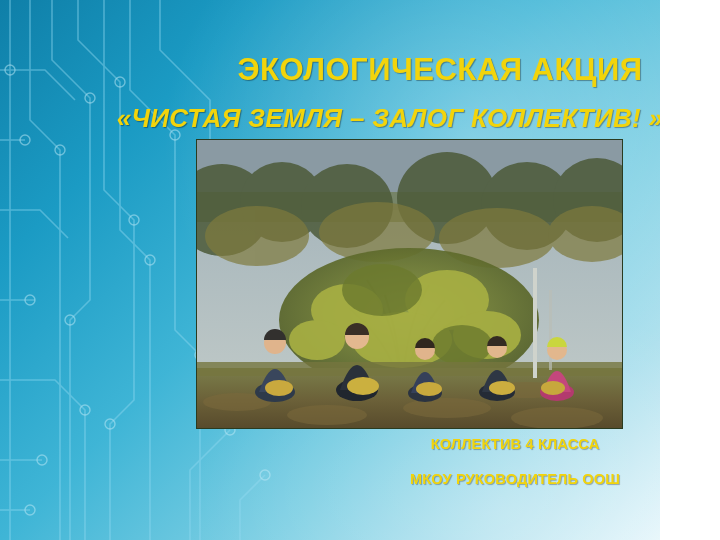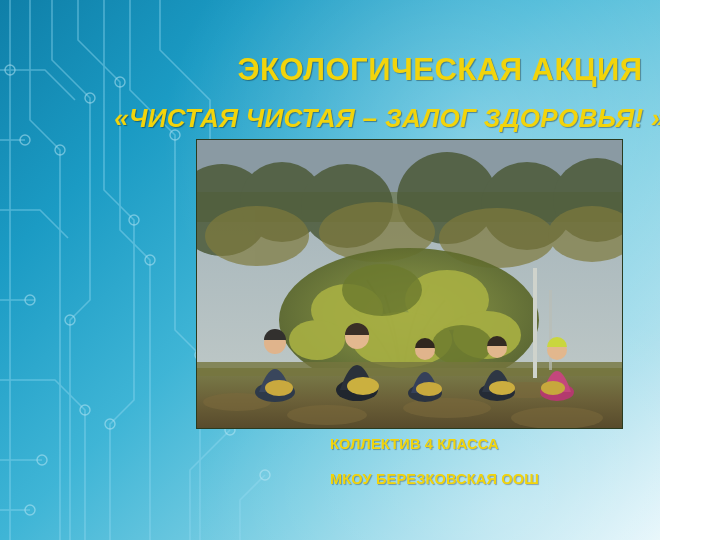--- a/index.html
+++ b/index.html
@@ -85,20 +85,21 @@
     overflow: hidden;
     background: #5c6b3a;
   }
   .photo svg { display: block; }
 
   .credits {
     position: absolute;
     left: 330px;
     top: 437px;
     width: 370px;
+    text-align: center;
   }
   .credit-line {
     font-size: 14.5px;
     font-weight: bold;
     color: #f2d40b;
     letter-spacing: 0.2px;
     line-height: 1;
     margin-bottom: 20px;
     text-shadow: 1px 1px 1px rgba(0,0,0,0.3);
     white-space: nowrap;
@@ -148,21 +149,21 @@
       <circle cx="265" cy="475" r="5"></circle>
       <circle cx="110" cy="424" r="5"></circle>
       <circle cx="70" cy="320" r="5"></circle>
     </g>
   </svg>
 
   <div class="bg-glow"></div>
   <div class="bg-glow2"></div>
 
   <div class="title-1">ЭКОЛОГИЧЕСКАЯ АКЦИЯ</div>
-  <div class="title-2">«ЧИСТАЯ ЧИСТАЯ – ЗАЛОГ ЗДОРОВЬЯ! »</div>
+  <div class="title-2">«ЧИСТАЯ ЗЕМЛЯ – ЗАЛОГ КОЛЛЕКТИВ! »</div>
 
   <div class="photo">
     <svg width="425" height="288" viewBox="0 0 425 288">
       <defs>
         <linearGradient id="sky" x1="0" y1="0" x2="0" y2="1">
           <stop offset="0%" stop-color="#9fb0b8"></stop>
           <stop offset="100%" stop-color="#c3ccc9"></stop>
         </linearGradient>
         <linearGradient id="ground" x1="0" y1="0" x2="0" y2="1">
           <stop offset="0%" stop-color="#7a7e4a"></stop>
@@ -264,16 +265,16 @@
           <circle cx="360" cy="210" r="10" fill="#e2b78d"></circle>
           <path d="M350 207 a10 10 0 0 1 20 0 z" fill="#c9d63f"></path>
           <ellipse cx="356" cy="248" rx="12" ry="7" fill="#c7a83c"></ellipse>
         </g>
       </g>
     </svg>
   </div>
 
   <div class="credits">
     <div class="credit-line">КОЛЛЕКТИВ 4 КЛАССА</div>
-    <div class="credit-line">МКОУ БЕРЕЗКОВСКАЯ ООШ</div>
+    <div class="credit-line">МКОУ РУКОВОДИТЕЛЬ ООШ</div>
   </div>
 
 </div>
 
 </body></html>

